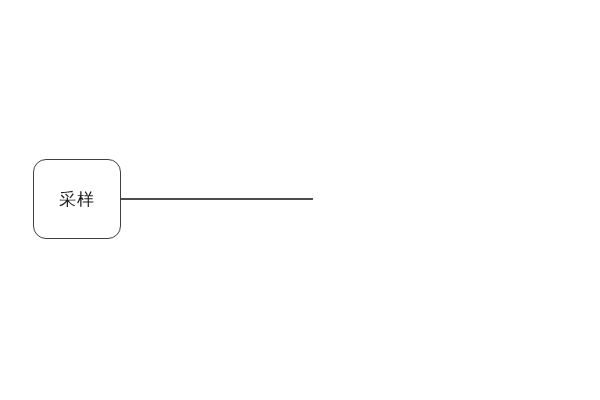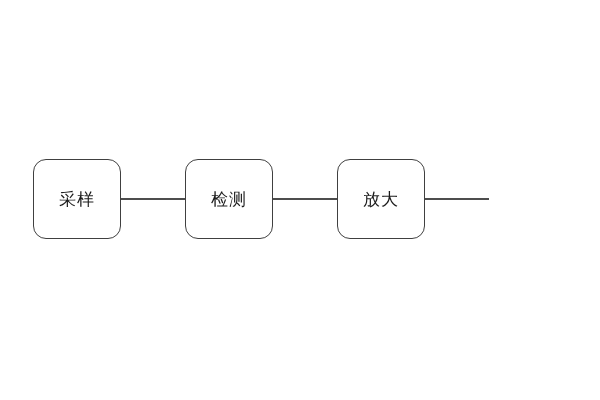--- a/index.html
+++ b/index.html
@@ -56,27 +56,21 @@
 
 <div class="canvas">
   <div class="flow-row">
 
     <div class="node">
       <span class="node-label">采样</span>
     </div>
 
     <div class="connector"></div>
 
-    <div class="node">
-      <span class="node-label">检测</span>
-    </div>
 
     <div class="connector"></div>
 
-    <div class="node">
-      <span class="node-label">放大</span>
-    </div>
 
     <div class="connector"></div>
 
 
   </div>
 </div>
 
 </body></html>

